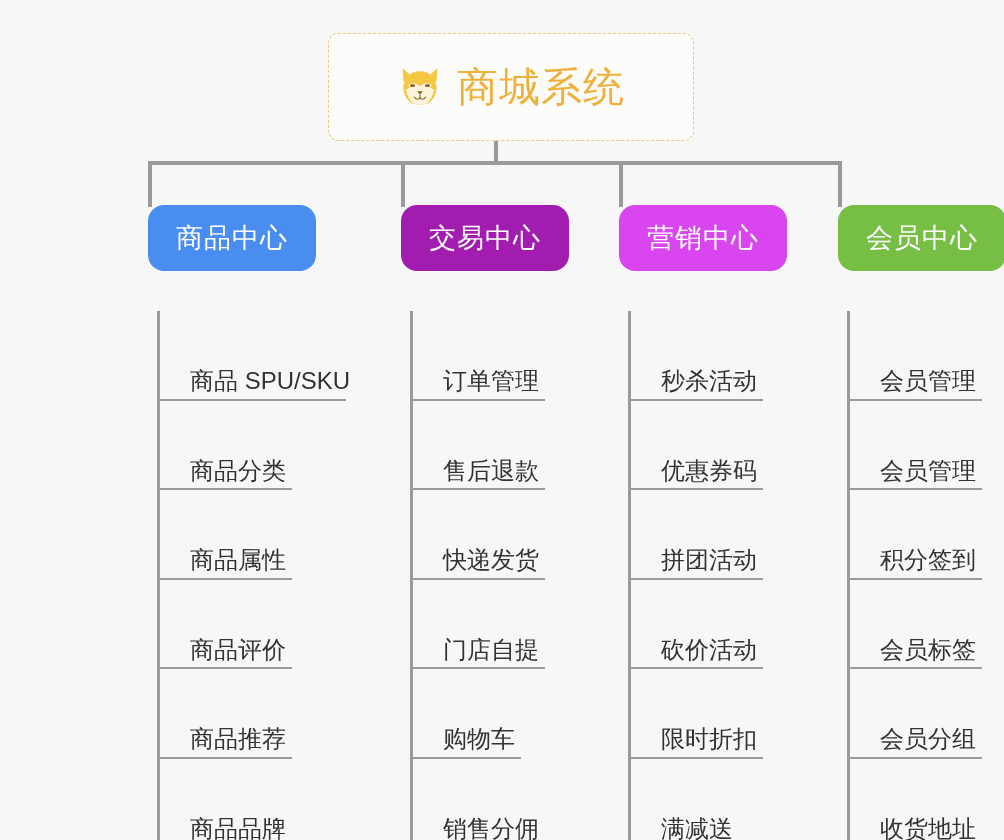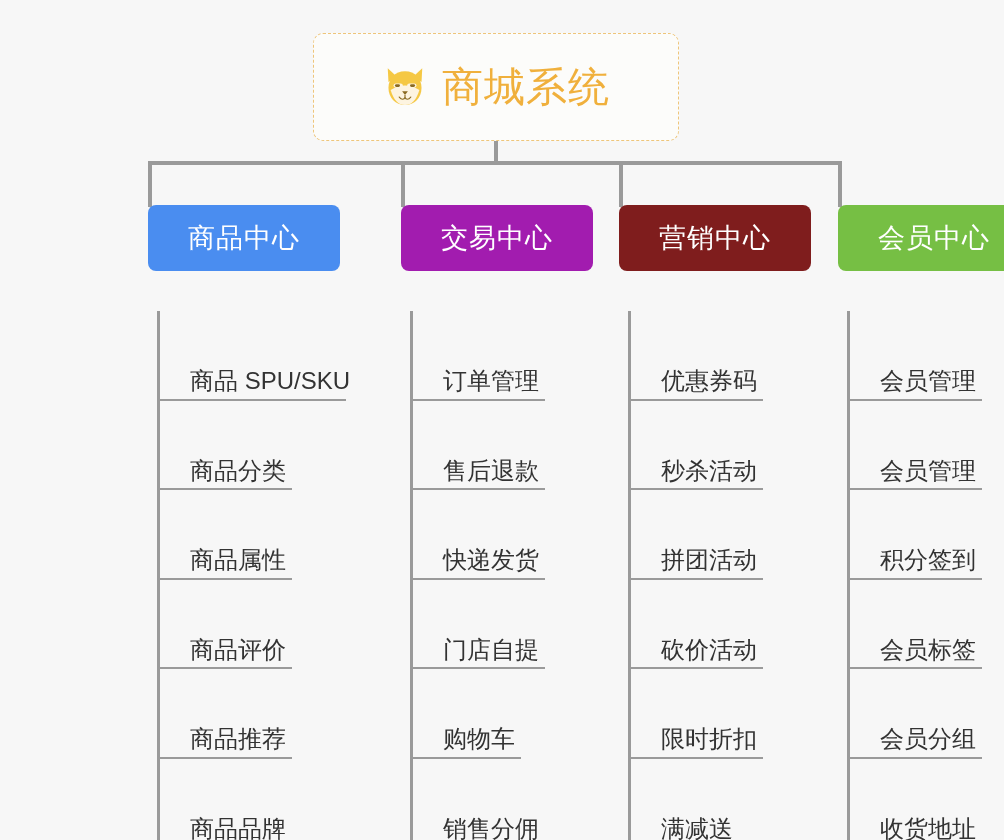--- a/index.html
+++ b/index.html
@@ -20,21 +20,21 @@
   #diagram {
     position: absolute;
     inset: 0;
     width: 1004px;
     height: 840px;
   }
 
   
   .root-node {
     position: absolute;
-    left: 313px;
+    left: 328px;
     top: 33px;
     width: 366px;
     height: 108px;
     box-sizing: border-box;
     background: #fcfcfa;
     border: 1.5px dashed #eec57a;
     border-radius: 10px;
     display: flex;
     align-items: center;
     justify-content: center;
@@ -83,24 +83,24 @@
     left: 0;
     top: 0;
     width: 4px;
     height: 46px;
     background: #9a9a9a;
   }
   .col-header {
     position: absolute;
     left: 0;
     top: 44px;
-    width: 192px;
+    width: 168px;
     height: 66px;
     box-sizing: border-box;
-    border-radius: 8px;
+    border-radius: 16px;
     display: flex;
     align-items: center;
     justify-content: center;
     color: #ffffff;
     font-size: 27px;
     letter-spacing: 1px;
     white-space: nowrap;
   }
 
   
@@ -219,29 +219,29 @@
         </div>
         <div class="leaf-item">
           <div class="leaf-underline" style="background: rgb(154, 154, 154); width: 132px;"></div>
           <span class="leaf-label">销售分佣</span>
         </div>
       </div>
   </div>
 
   <div class="column" style="left:619px">
     <div class="col-drop" style="background: rgb(154, 154, 154);"></div>
-    <div class="col-header" style="background: #7f1d1d;">营销中心</div>
-    <div class="leaf-list" style="border-left-color: rgb(154, 154, 154);">
+    <div class="col-header" style="background: #d946ef;">营销中心</div>
+    <div class="leaf-list" style="border-left-color: rgb(154, 154, 154);">
+        <div class="leaf-item">
+          <div class="leaf-underline" style="background: rgb(154, 154, 154); width: 132px;"></div>
+          <span class="leaf-label">秒杀活动</span>
+        </div>
         <div class="leaf-item">
           <div class="leaf-underline" style="background: rgb(154, 154, 154); width: 132px;"></div>
           <span class="leaf-label">优惠券码</span>
-        </div>
-        <div class="leaf-item">
-          <div class="leaf-underline" style="background: rgb(154, 154, 154); width: 132px;"></div>
-          <span class="leaf-label">秒杀活动</span>
         </div>
         <div class="leaf-item">
           <div class="leaf-underline" style="background: rgb(154, 154, 154); width: 132px;"></div>
           <span class="leaf-label">拼团活动</span>
         </div>
         <div class="leaf-item">
           <div class="leaf-underline" style="background: rgb(154, 154, 154); width: 132px;"></div>
           <span class="leaf-label">砍价活动</span>
         </div>
         <div class="leaf-item">

